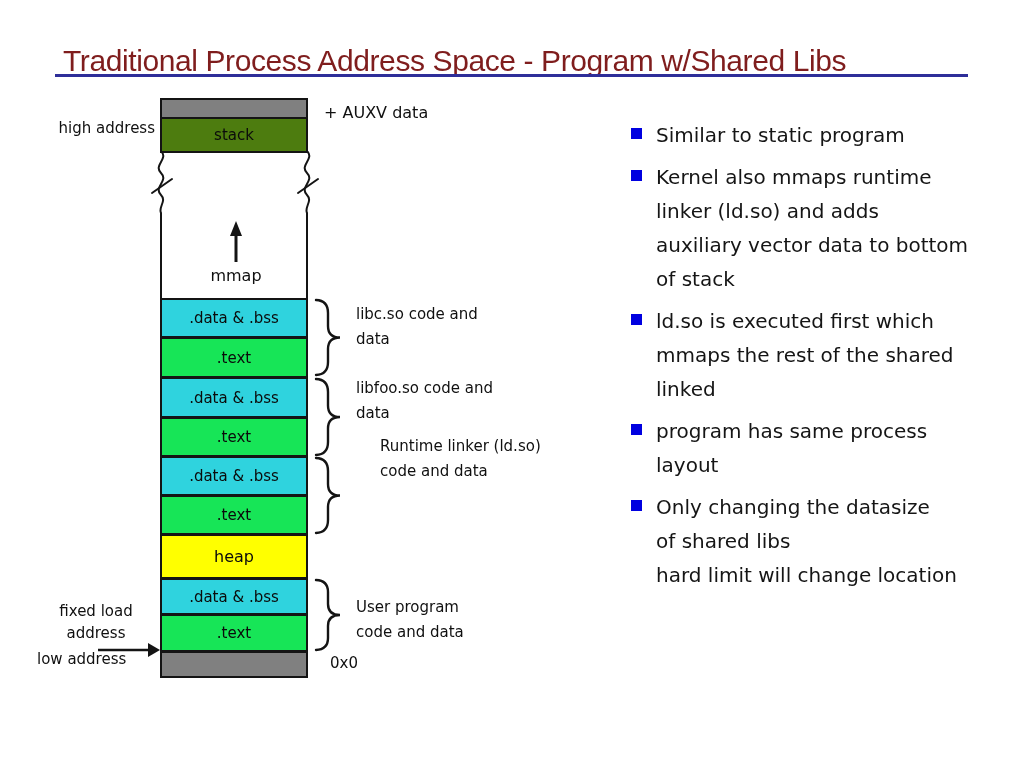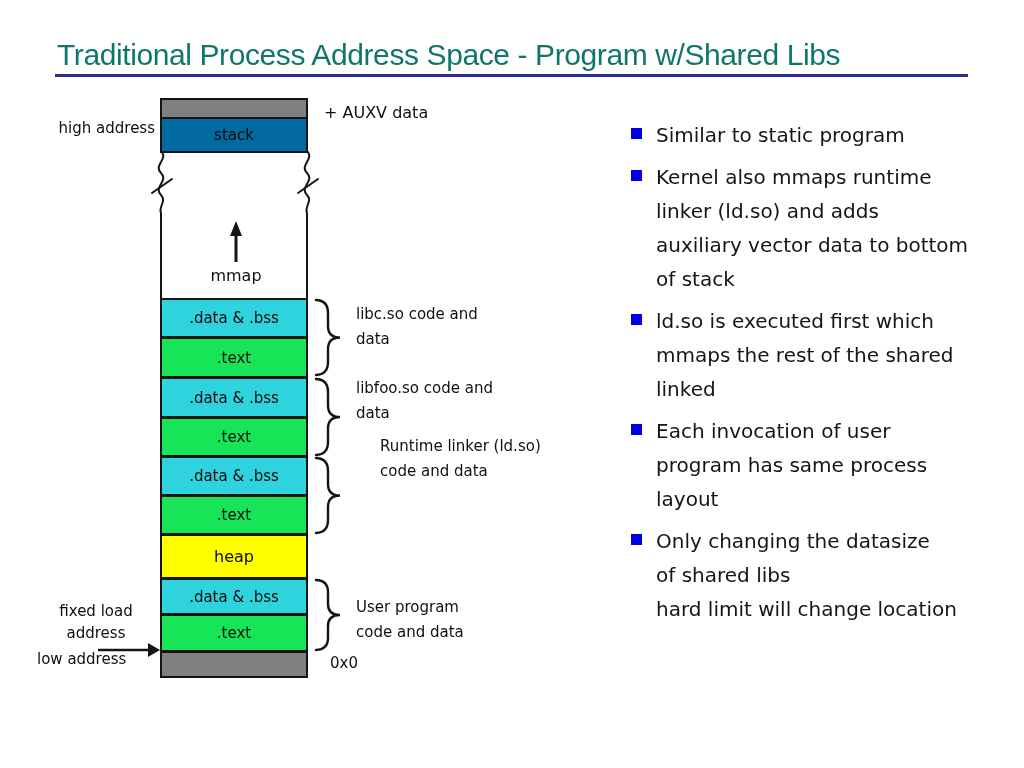--- a/index.html
+++ b/index.html
@@ -1,23 +1,23 @@
 <!DOCTYPE html>
 <html><head>
 <meta charset="utf-8">
 <style>
   html,body{margin:0;padding:0;}
   body{width:1024px;height:768px;background:#ffffff;position:relative;overflow:hidden;
        font-family:"DejaVu Sans",sans-serif;color:#111;}
   .slide{position:absolute;inset:0;}
 
   
-  .title{position:absolute;left:55px;top:36px;width:940px;margin:2px;
+  .title{position:absolute;left:55px;top:36px;width:940px;margin:8px;
          font-family:"Liberation Sans",sans-serif;font-size:30px;font-weight:400;
-         letter-spacing:-0.4px;color:#0f766e;white-space:nowrap;}
+         letter-spacing:-0.4px;color:#7f1d1d;white-space:nowrap;}
   .title-rule{position:absolute;left:55px;top:74px;width:913px;height:3px;}
 
   
   .lbl{position:absolute;font-size:15px;line-height:21px;color:#101010;white-space:nowrap;}
   .lbl-high{left:30px;top:118px;width:125px;text-align:right;}
   .lbl-auxv{left:324px;top:102px;font-size:16px;}
   .lbl-mmap{left:176px;top:265px;width:120px;text-align:center;font-size:16px;}
   .lbl-fixed{left:40px;top:600px;width:112px;text-align:center;line-height:22px;}
   .lbl-low{left:37px;top:649px;}
   .lbl-zero{left:330px;top:653px;}
@@ -65,21 +65,21 @@
   <h1 class="title">Traditional Process Address Space - Program w/Shared Libs</h1>
   <div class="title-rule" style="background: rgb(46, 46, 153);"></div>
 
   <div>
 
     <span class="lbl lbl-high">high address</span>
     <span class="lbl lbl-auxv">+ AUXV data</span>
 
     <div class="box b-graytop" style="background: rgb(128, 128, 128);"></div>
 
-    <div class="box b-stack" style="background: #0369a1;">
+    <div class="box b-stack" style="background: #4d7c0f;">
       <span>stack</span>
     </div>
 
     <svg class="breakzone" width="170" height="147" viewBox="0 0 170 147">
       <g fill="none" stroke="#141414" stroke-width="2" stroke-linecap="round">
         <path d="M11,0 C19,8 3,14 11,22 C19,30 3,36 11,44 C17,50 8,56 11,62 L11,147"></path>
         <path d="M2,42 L22,28"></path>
         <path d="M157,0 C165,8 149,14 157,22 C165,30 149,36 157,44 C163,50 154,56 157,62 L157,147"></path>
         <path d="M148,42 L168,28"></path>
       </g>
@@ -174,21 +174,20 @@
       <div class="bline">of stack</div>
     </li>
     <li>
       <span class="sq" style="background: rgb(0, 0, 224);"></span>
       <div class="bline">ld.so is executed first which</div>
       <div class="bline">mmaps the rest of the shared</div>
       <div class="bline">linked</div>
     </li>
     <li>
       <span class="sq" style="background: rgb(0, 0, 224);"></span>
-      <div class="bline">Each invocation of user</div>
       <div class="bline">program has same process</div>
       <div class="bline">layout</div>
     </li>
     <li>
       <span class="sq" style="background: rgb(0, 0, 224);"></span>
       <div class="bline">Only changing the datasize</div>
       <div class="bline">of shared libs</div>
       <div class="bline">hard limit will change location</div>
     </li>
   </ul>

